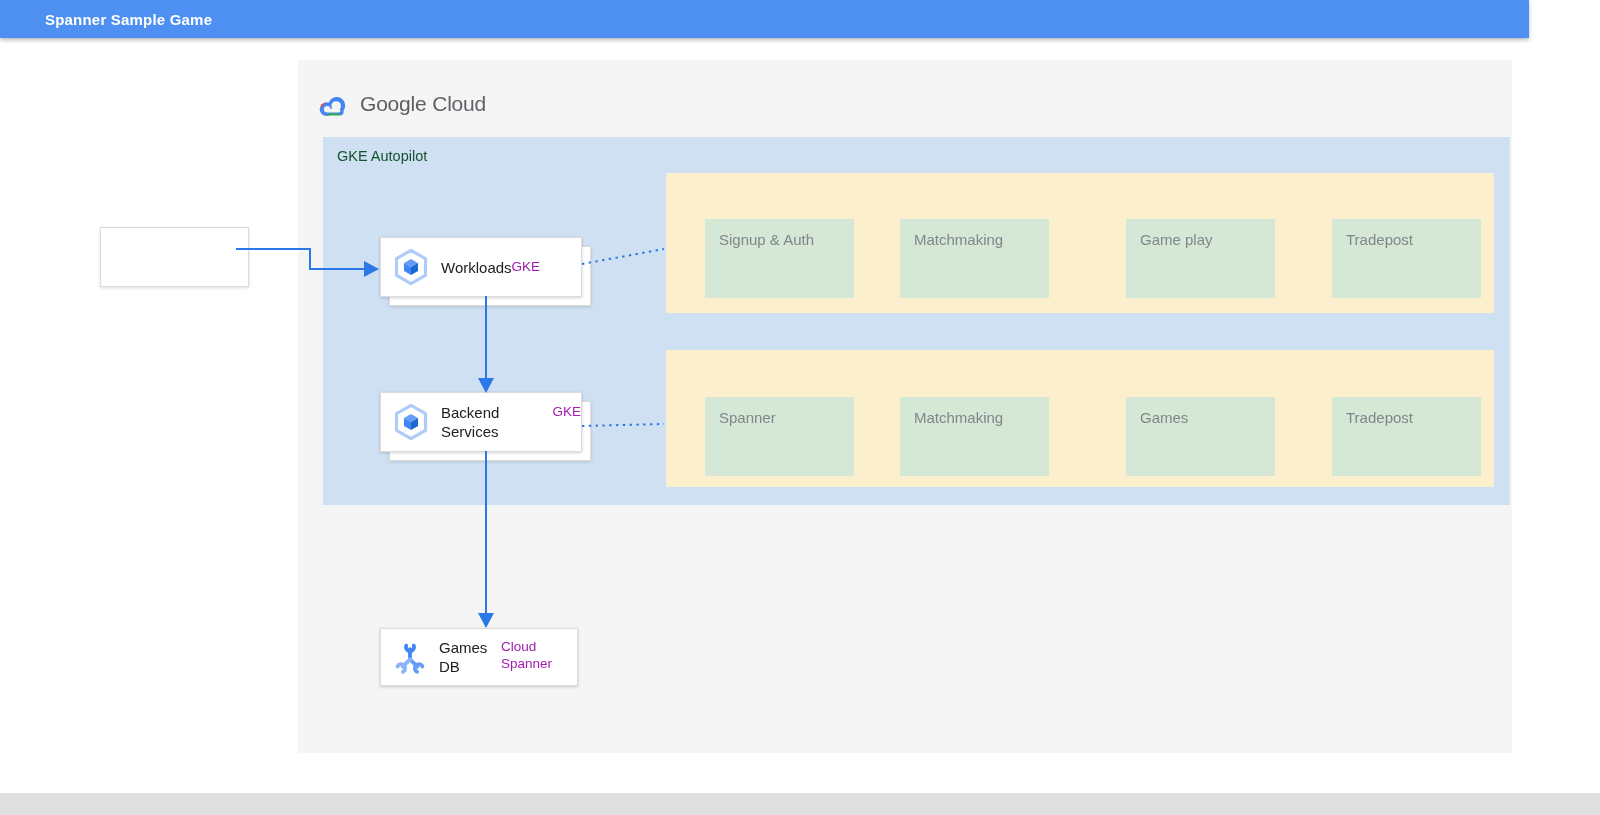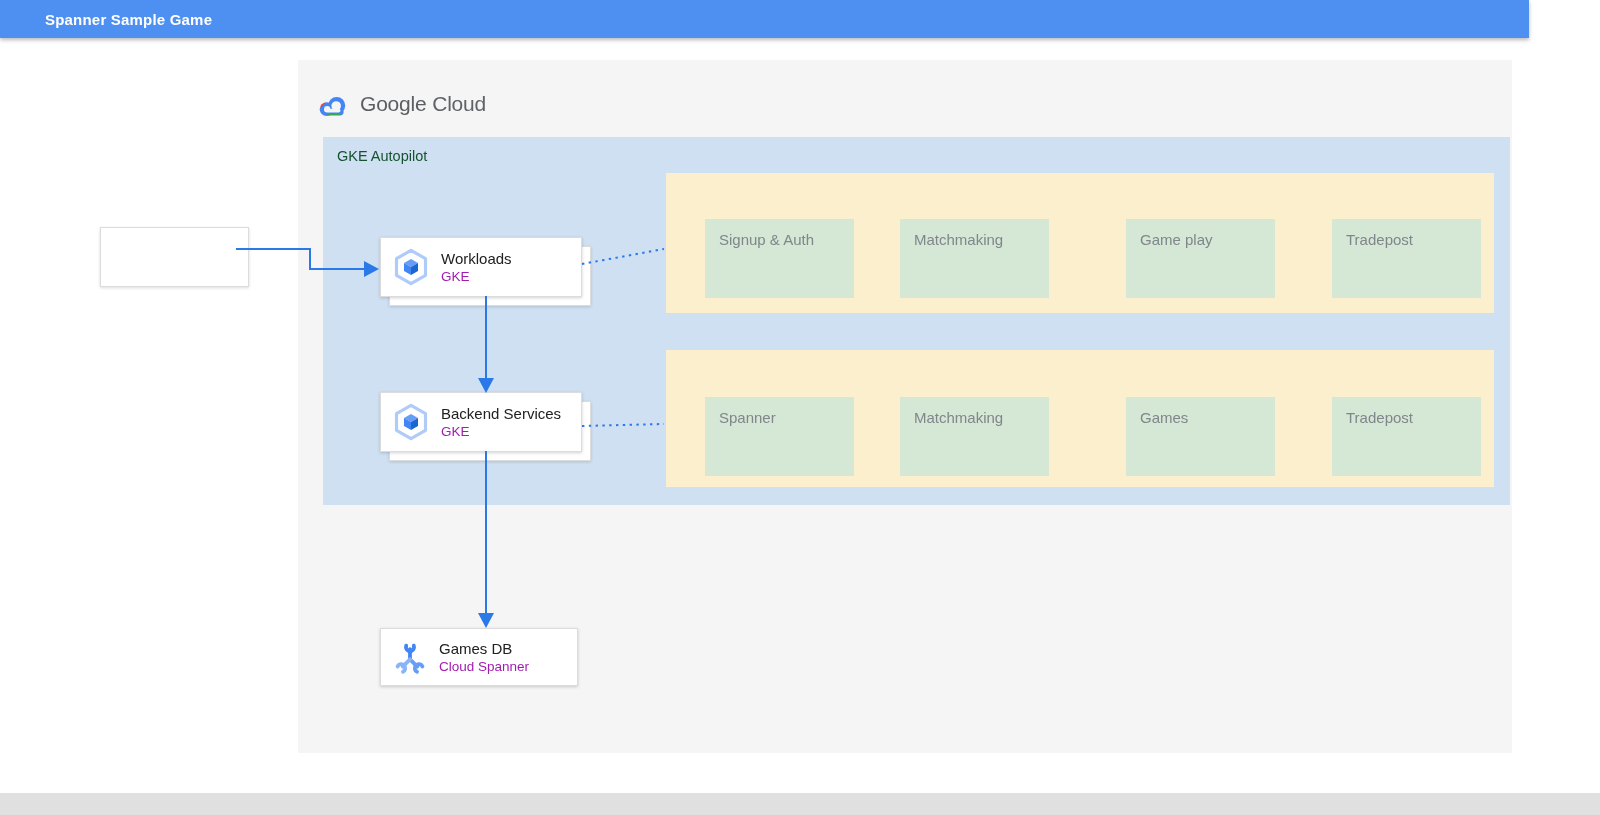--- a/index.html
+++ b/index.html
@@ -32,21 +32,21 @@
   .svc-box .svc-label{position:absolute;left:14px;top:12px;font-size:15px;color:#80868b;}
   .svc-box.p1{left:39px;}  .svc-box.p2{left:234px;} .svc-box.p3{left:436px;margin-left:24px;} .svc-box.p4{left:666px;}
   .g1 .svc-box{top:46px;text-decoration:underline;}  .g2 .svc-box{top:47px;}
 
   
   .card{position:absolute;background:#ffffff;border:1px solid #dcdcdc;
     box-shadow:0 1px 3px rgba(0,0,0,.18);z-index:5;display:flex;align-items:center;}
   .card-shadow{position:absolute;background:#ffffff;border:1px solid #dcdcdc;
     box-shadow:0 1px 3px rgba(0,0,0,.14);z-index:4;}
   .card .icon-wrap{flex:0 0 auto;display:flex;align-items:center;justify-content:center;}
-  .card .texts{display:flex;flex-direction:column;justify-content:flex-end;}
+  .card .texts{display:flex;flex-direction:row;justify-content:flex-end;}
   .card .node-title{font-size:15px;color:#212121;line-height:19px;}
   .card .node-sub{font-size:13.5px;color:#a21caf;line-height:17px;}
 
   .player-card{left:88px;top:215px;width:147px;height:58px;}
   .player-card-shadow{left:100px;top:227px;width:147px;height:58px;}
   .player-card .icon-wrap{margin-left:14px;}
   .player-card .node-title{margin-left:13px;}
 
   .workloads-card{left:380px;top:237px;width:200px;height:58px;}
   .workloads-card-shadow{left:389px;top:246px;width:200px;height:58px;}

